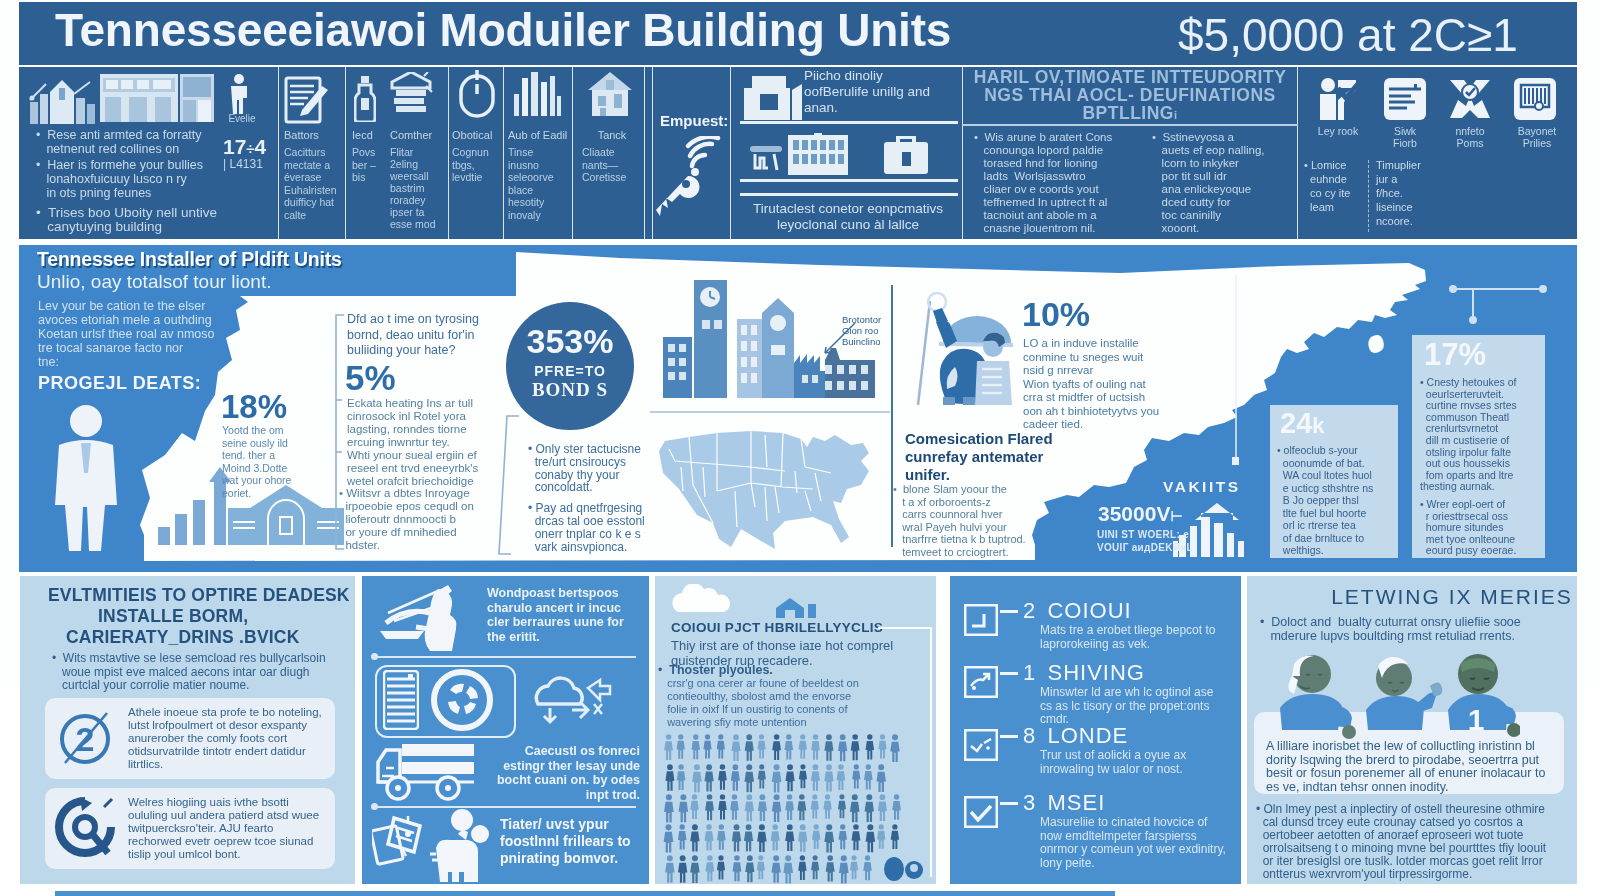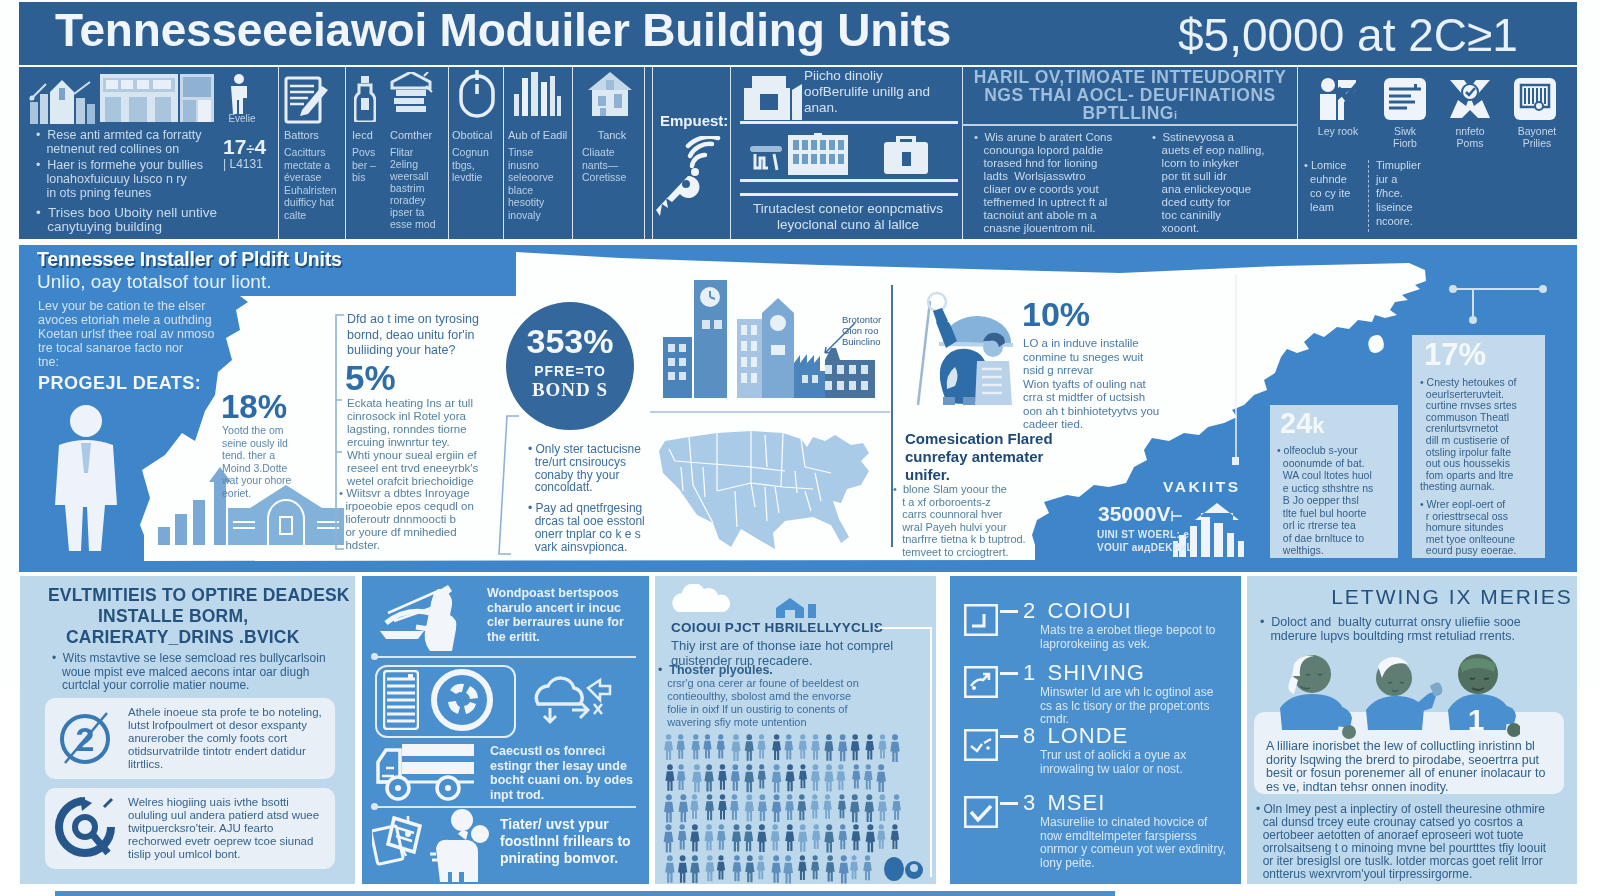--- a/index.html
+++ b/index.html
@@ -551,21 +551,21 @@
  <rect x="26" y="2" width="72" height="12" fill="#f2f6fa"></rect>
  <rect x="26" y="20" width="72" height="12" fill="#f2f6fa"></rect>
  <path d="M2 40 h96" stroke="#f2f6fa" stroke-width="3"></path>
  <circle cx="22" cy="46" r="11" fill="#4a90ce" stroke="#f2f6fa" stroke-width="3.5"></circle>
  <circle cx="22" cy="46" r="3" fill="#f2f6fa"></circle>
  <circle cx="72" cy="46" r="11" fill="#4a90ce" stroke="#f2f6fa" stroke-width="3.5"></circle>
  <circle cx="72" cy="46" r="3" fill="#f2f6fa"></circle>
  <path d="M6 34 h12 M10 26 h8" stroke="#f2f6fa" stroke-width="2.5"></path>
 </svg>
 
-<div class="abs" style="left:490px;top:744px;width:150px;font-size:12.5px;line-height:14.5px;color:#eaf2f9;font-weight:bold;">Caecustl os fonreci estingr ther lesay unde bocht cuani on. by odes inpt trod.</div>
+<div class="abs" style="left:490px;top:744px;width:150px;font-size:12.5px;line-height:14.5px;color:#eaf2f9;font-weight:bold;text-align:right;">Caecustl os fonreci estingr ther lesay unde bocht cuani on. by odes inpt trod.</div>
 
 <div class="abs" style="left:374px;top:806px;width:262px;height:2px;background:#dbe8f3;"></div>
 <div class="abs" style="left:371px;top:803px;width:7px;height:7px;border-radius:50%;background:#dbe8f3;"></div>
 
 <svg class="abs" style="left:372px;top:814px;" width="58" height="66" viewBox="0 0 58 66">
  <rect x="2" y="14" width="26" height="34" rx="2" fill="none" stroke="#f2f6fa" stroke-width="3" transform="rotate(-12 15 31)"></rect>
  <path d="M22 4 l26 8 l-6 26 l-26 -8 Z" fill="none" stroke="#f2f6fa" stroke-width="3.5"></path>
  <path d="M26 14 l16 5 M24 22 l16 5 M36 8 v-6 M30 34 l4 8" stroke="#f2f6fa" stroke-width="2.5"></path>
  <circle cx="36" cy="20" r="3" fill="#f2f6fa"></circle>
 </svg>

